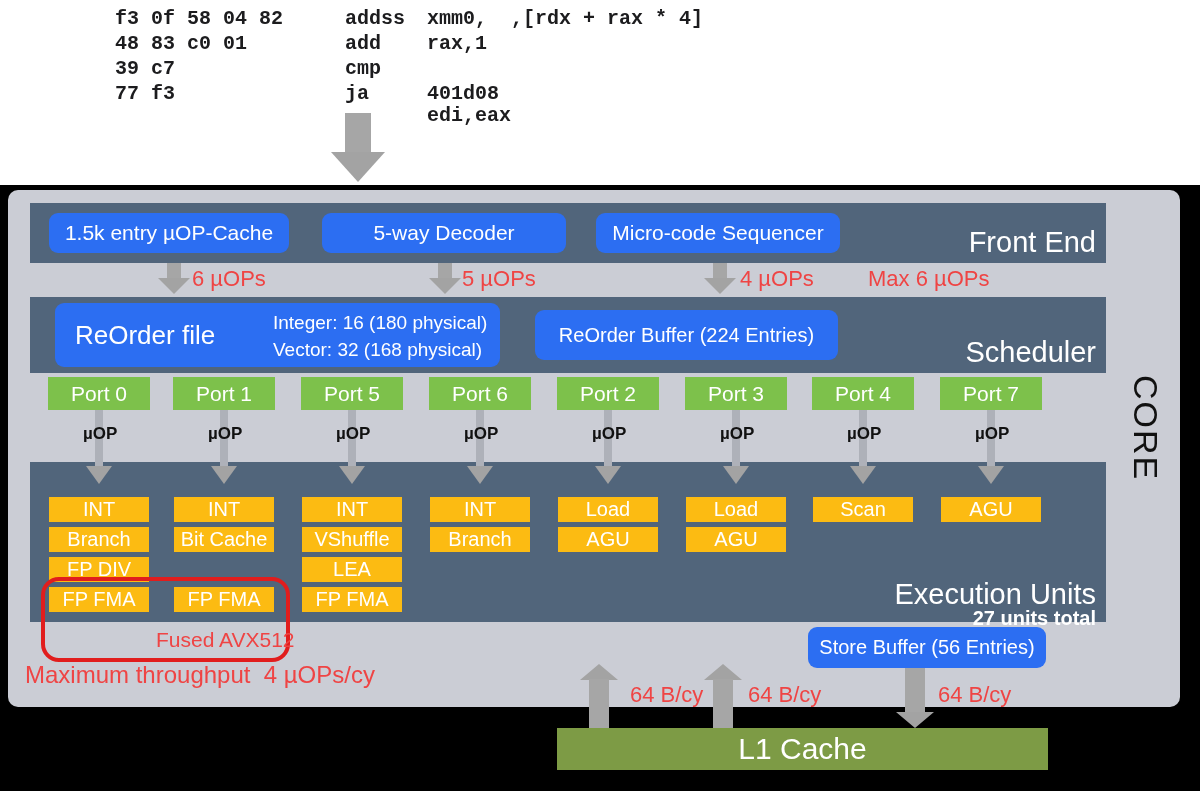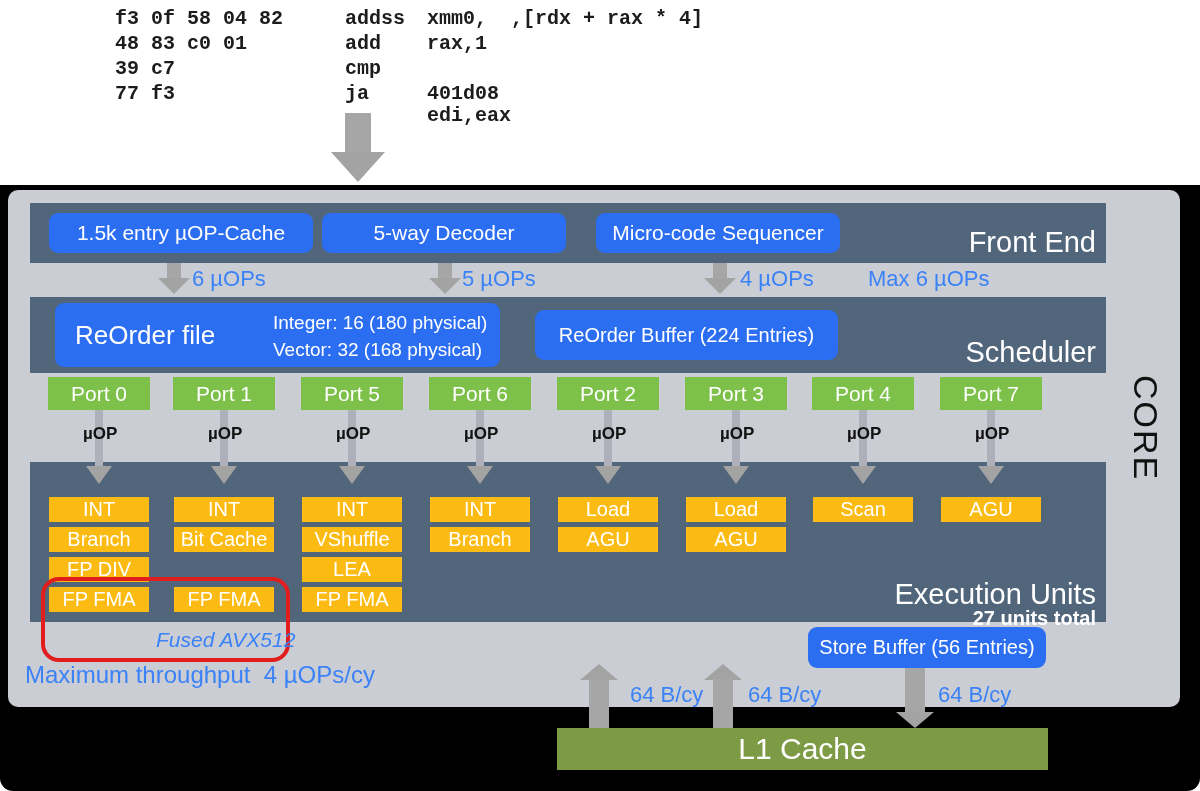--- a/index.html
+++ b/index.html
@@ -1,17 +1,17 @@
 <!DOCTYPE html>
 <html><head>
 <meta charset="utf-8">
 <style>
   html,body{margin:0;padding:0;background:#ffffff;}
   .stage{position:relative;width:1200px;height:791px;overflow:hidden;
-         font-family:"Liberation Sans",sans-serif;background:#ffffff;border-radius:13px;}
+         font-family:"Liberation Sans",sans-serif;background:#ffffff;}
   .abs{position:absolute;}
   
   .asmline{position:absolute;white-space:pre;font-family:"Liberation Mono",monospace;
            font-weight:bold;font-size:20px;color:#1c1c1e;line-height:22px;}
   
   .shaft{position:absolute;background:#a6a6a6;}
   .head-down{position:absolute;width:0;height:0;border-left-style:solid;border-right-style:solid;
              border-top-style:solid;border-left-color:transparent;border-right-color:transparent;
              border-top-color:#a3a3a3;}
   .head-up{position:absolute;width:0;height:0;border-left-style:solid;border-right-style:solid;
@@ -23,21 +23,21 @@
            background:#cbcdd5;border-radius:10px;}
   .slate{position:absolute;left:30px;width:1076px;background:#51657b;}
   .bluebox{position:absolute;background:#2c6ef2;border-radius:9px;color:#ffffff;
            display:flex;align-items:center;justify-content:center;text-align:center;}
   .rowtitle{position:absolute;color:#ffffff;font-size:29px;text-align:right;}
   .portbox{position:absolute;background:#7dc14b;color:#ffffff;font-size:21px;
            display:flex;align-items:center;justify-content:center;}
   .unitbox{position:absolute;background:#fcbb12;color:#ffffff;font-size:20px;
            display:flex;align-items:center;justify-content:center;}
   .uoplbl{position:absolute;color:#111111;font-size:17px;font-weight:bold;}
-  .smalllbl{position:absolute;color:#3b82f6;font-size:22px;white-space:pre;}
+  .smalllbl{position:absolute;color:#ef4444;font-size:22px;white-space:pre;}
   .redring{position:absolute;left:41px;top:577px;width:241px;height:77px;
            border:4px solid #e11d1d;border-radius:18px;background:transparent;}
   .l1bar{position:absolute;left:557px;top:728px;width:491px;height:42px;background:#7d9b45;
          color:#ffffff;font-size:30px;display:flex;align-items:center;justify-content:center;}
   .corelabel{position:absolute;left:1060px;top:408px;width:170px;height:40px;
              transform:rotate(90deg);color:#111111;font-size:34px;letter-spacing:2px;
              text-align:center;}
 </style>
 </head>
 <body>
@@ -62,21 +62,21 @@
   <div class="shaft" style="left:345px;top:113px;width:26px;height:40px;"></div>
   <div class="head-down" style="left:331px;top:152px;border-left-width:27px;border-right-width:27px;border-top-width:30px;"></div>
 
   <div class="frame"></div>
 
   <div class="corebox"></div>
   <div class="corelabel">CORE</div>
 
   <div class="slate" style="top:203px;height:60px;"></div>
   <div id="frontend">
-      <div class="bluebox" style="left:49px;top:213px;width:264px;height:40px;font-size:21px;">1.5k entry µOP-Cache</div>
+      <div class="bluebox" style="left:49px;top:213px;width:240px;height:40px;font-size:21px;">1.5k entry µOP-Cache</div>
       <div class="shaft" style="left:167px;top:263px;width:14px;height:16px;"></div>
       <div class="head-down" style="left:158px;top:278px;border-left-width:16px;border-right-width:16px;border-top-width:16px;"></div>
       <div class="smalllbl" style="left:192px;top:266px;">6 µOPs</div>
       <div class="bluebox" style="left:322px;top:213px;width:244px;height:40px;font-size:21px;">5-way Decoder</div>
       <div class="shaft" style="left:438px;top:263px;width:14px;height:16px;"></div>
       <div class="head-down" style="left:429px;top:278px;border-left-width:16px;border-right-width:16px;border-top-width:16px;"></div>
       <div class="smalllbl" style="left:462px;top:266px;">5 µOPs</div>
       <div class="bluebox" style="left:596px;top:213px;width:244px;height:40px;font-size:21px;">Micro-code Sequencer</div>
       <div class="shaft" style="left:713px;top:263px;width:14px;height:16px;"></div>
       <div class="head-down" style="left:704px;top:278px;border-left-width:16px;border-right-width:16px;border-top-width:16px;"></div>
@@ -146,21 +146,21 @@
       <div class="shaft" style="left:987px;top:410px;width:8px;height:58px;background:#aeb1b9;"></div>
       <div class="head-down" style="left:978px;top:466px;border-left-width:13px;border-right-width:13px;border-top-width:18px;"></div>
       <div class="uoplbl" style="left:975px;top:424px;">µOP</div>
       <div class="unitbox" style="left:941px;top:497px;width:100px;height:25px;">AGU</div>
     </div>
 
   <div class="rowtitle" style="left:846px;top:578px;width:250px;">Execution Units</div>
   <div class="rowtitle" style="left:846px;top:607px;width:250px;font-size:20px;font-weight:bold;">27 units total</div>
 
   <div class="redring"></div>
-  <div class="smalllbl" style="left:156px;top:628px;font-size:21px;font-style:italic;">Fused AVX512</div>
+  <div class="smalllbl" style="left:156px;top:628px;font-size:21px;">Fused AVX512</div>
 
   <div class="smalllbl" style="left:25px;top:661px;font-size:24px;">Maximum throughput  4 µOPs/cy</div>
 
   <div class="bluebox" style="left:808px;top:627px;width:238px;height:41px;font-size:20px;">Store Buffer (56 Entries)</div>
   <div id="bwlabels">
       <div class="smalllbl" style="left:630px;top:682px;">64 B/cy</div>
       <div class="smalllbl" style="left:748px;top:682px;">64 B/cy</div>
       <div class="smalllbl" style="left:938px;top:682px;">64 B/cy</div>
     </div>
 

